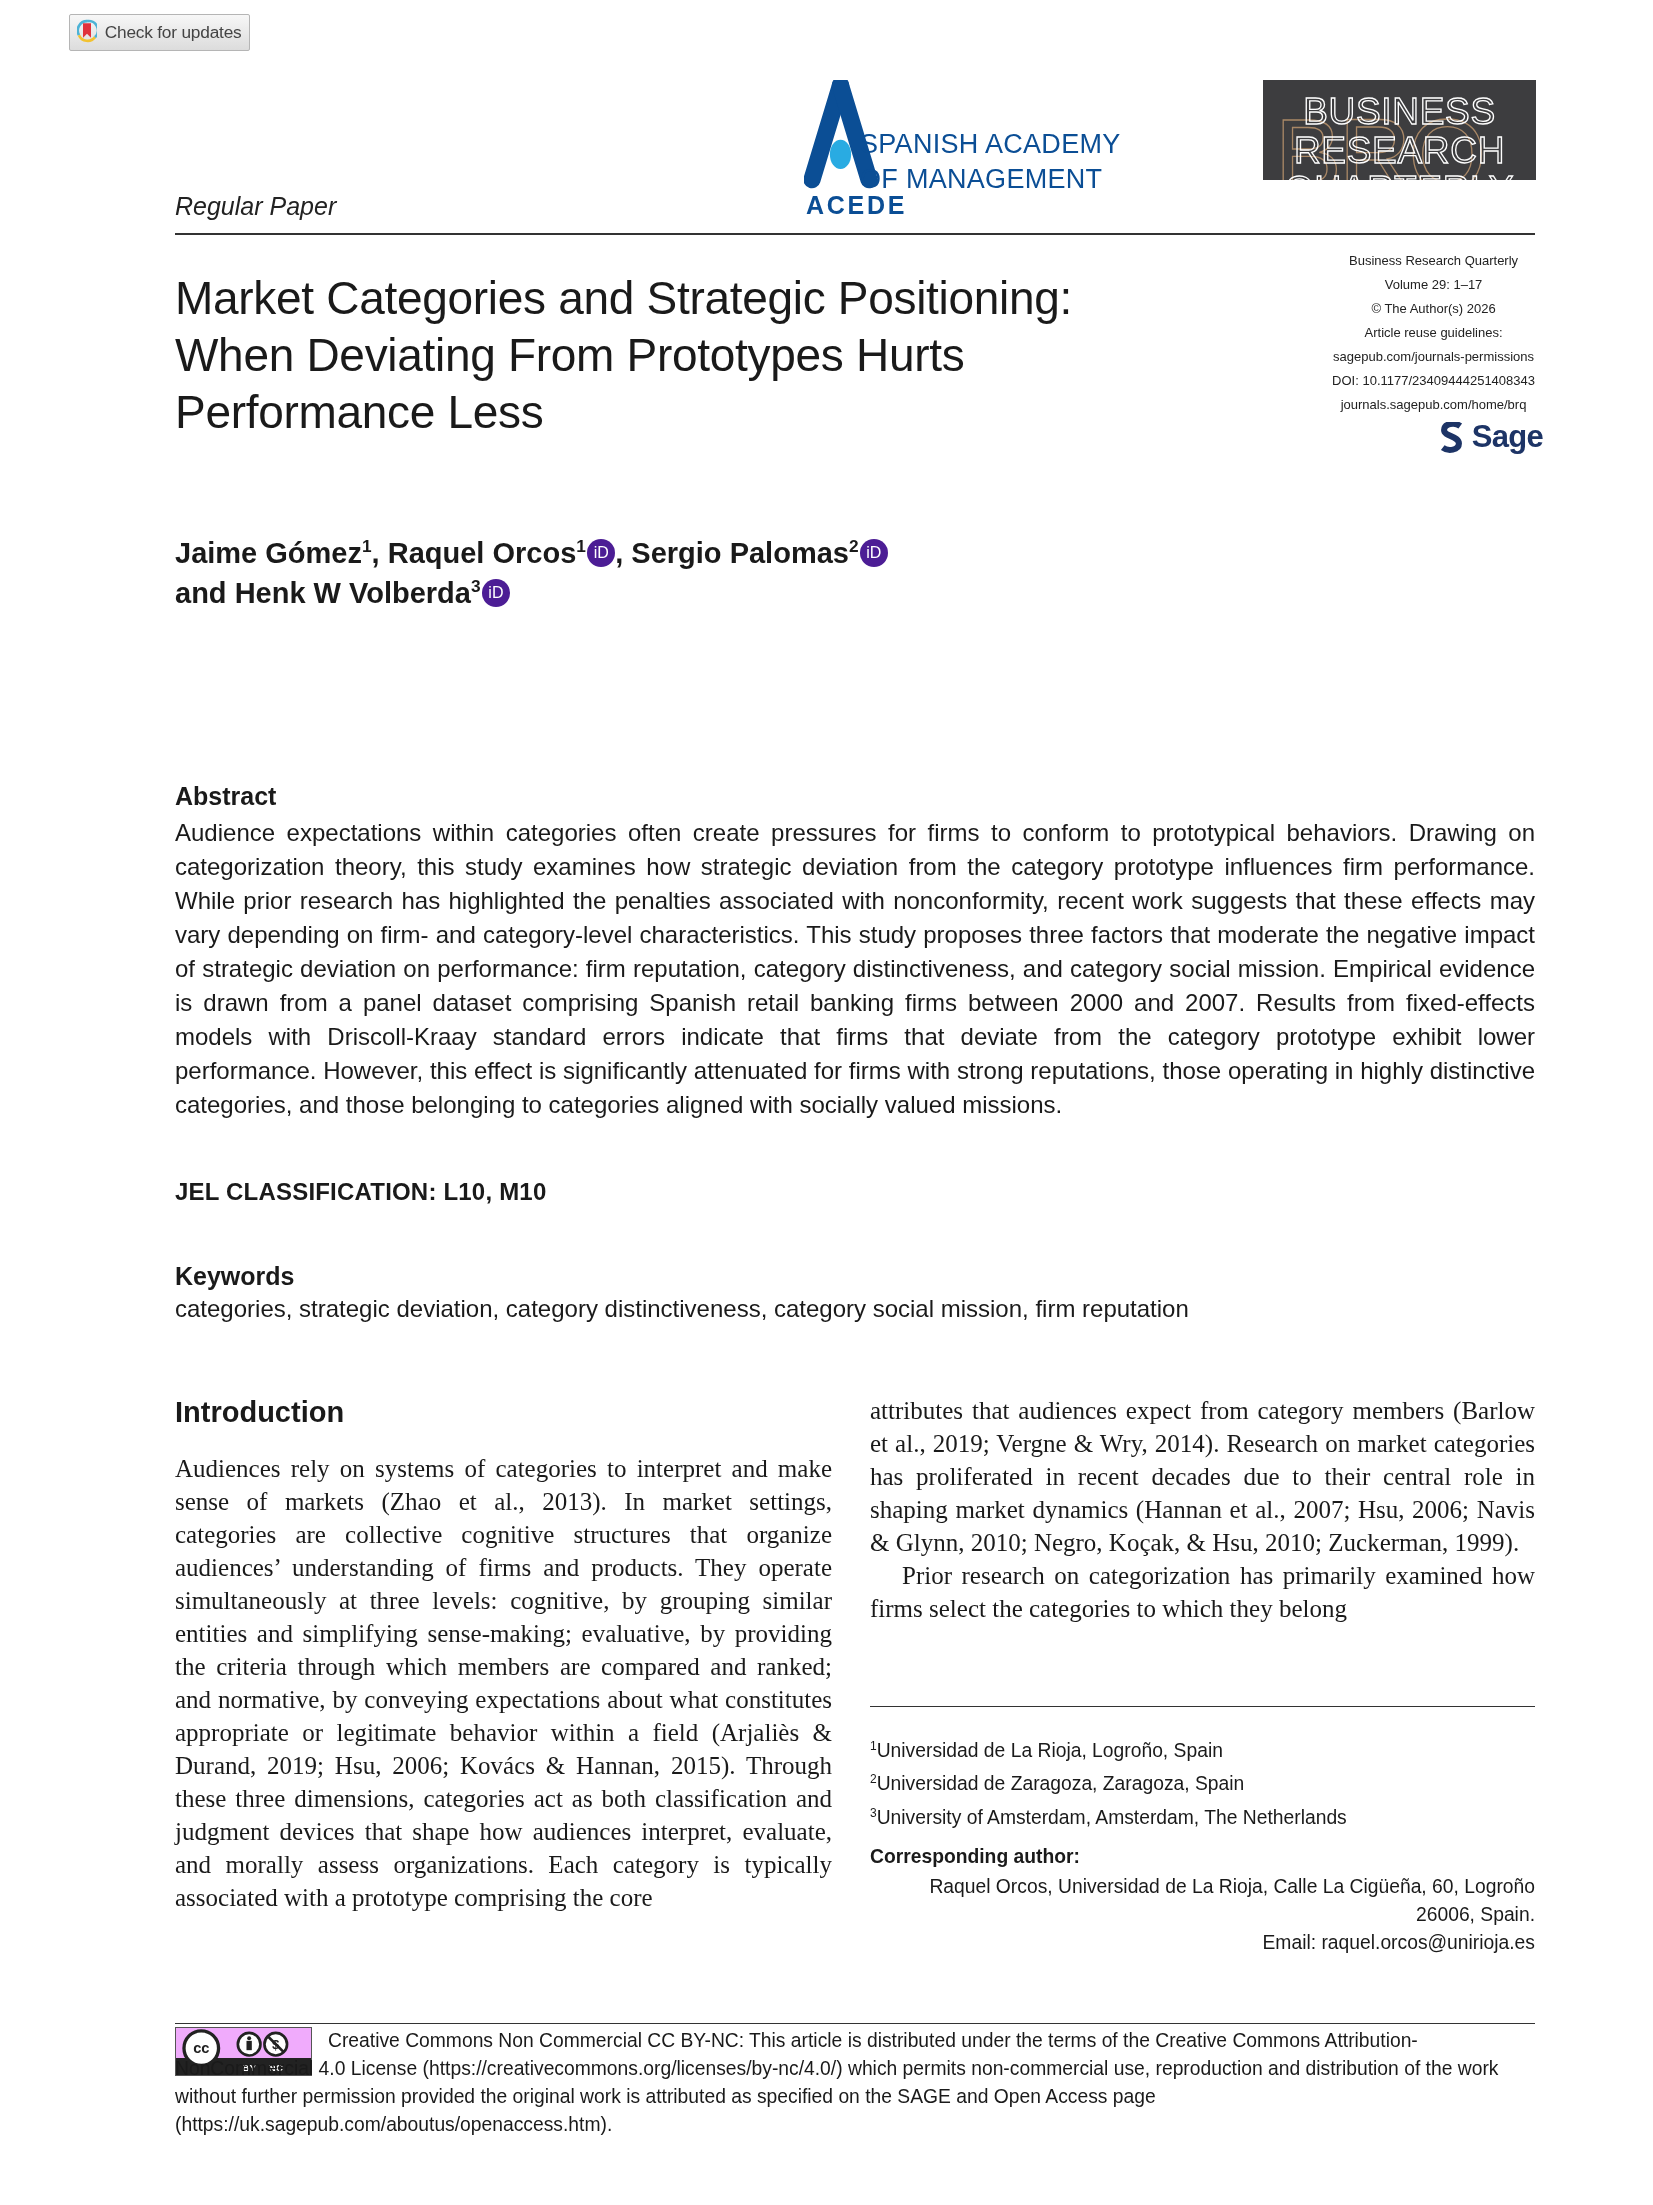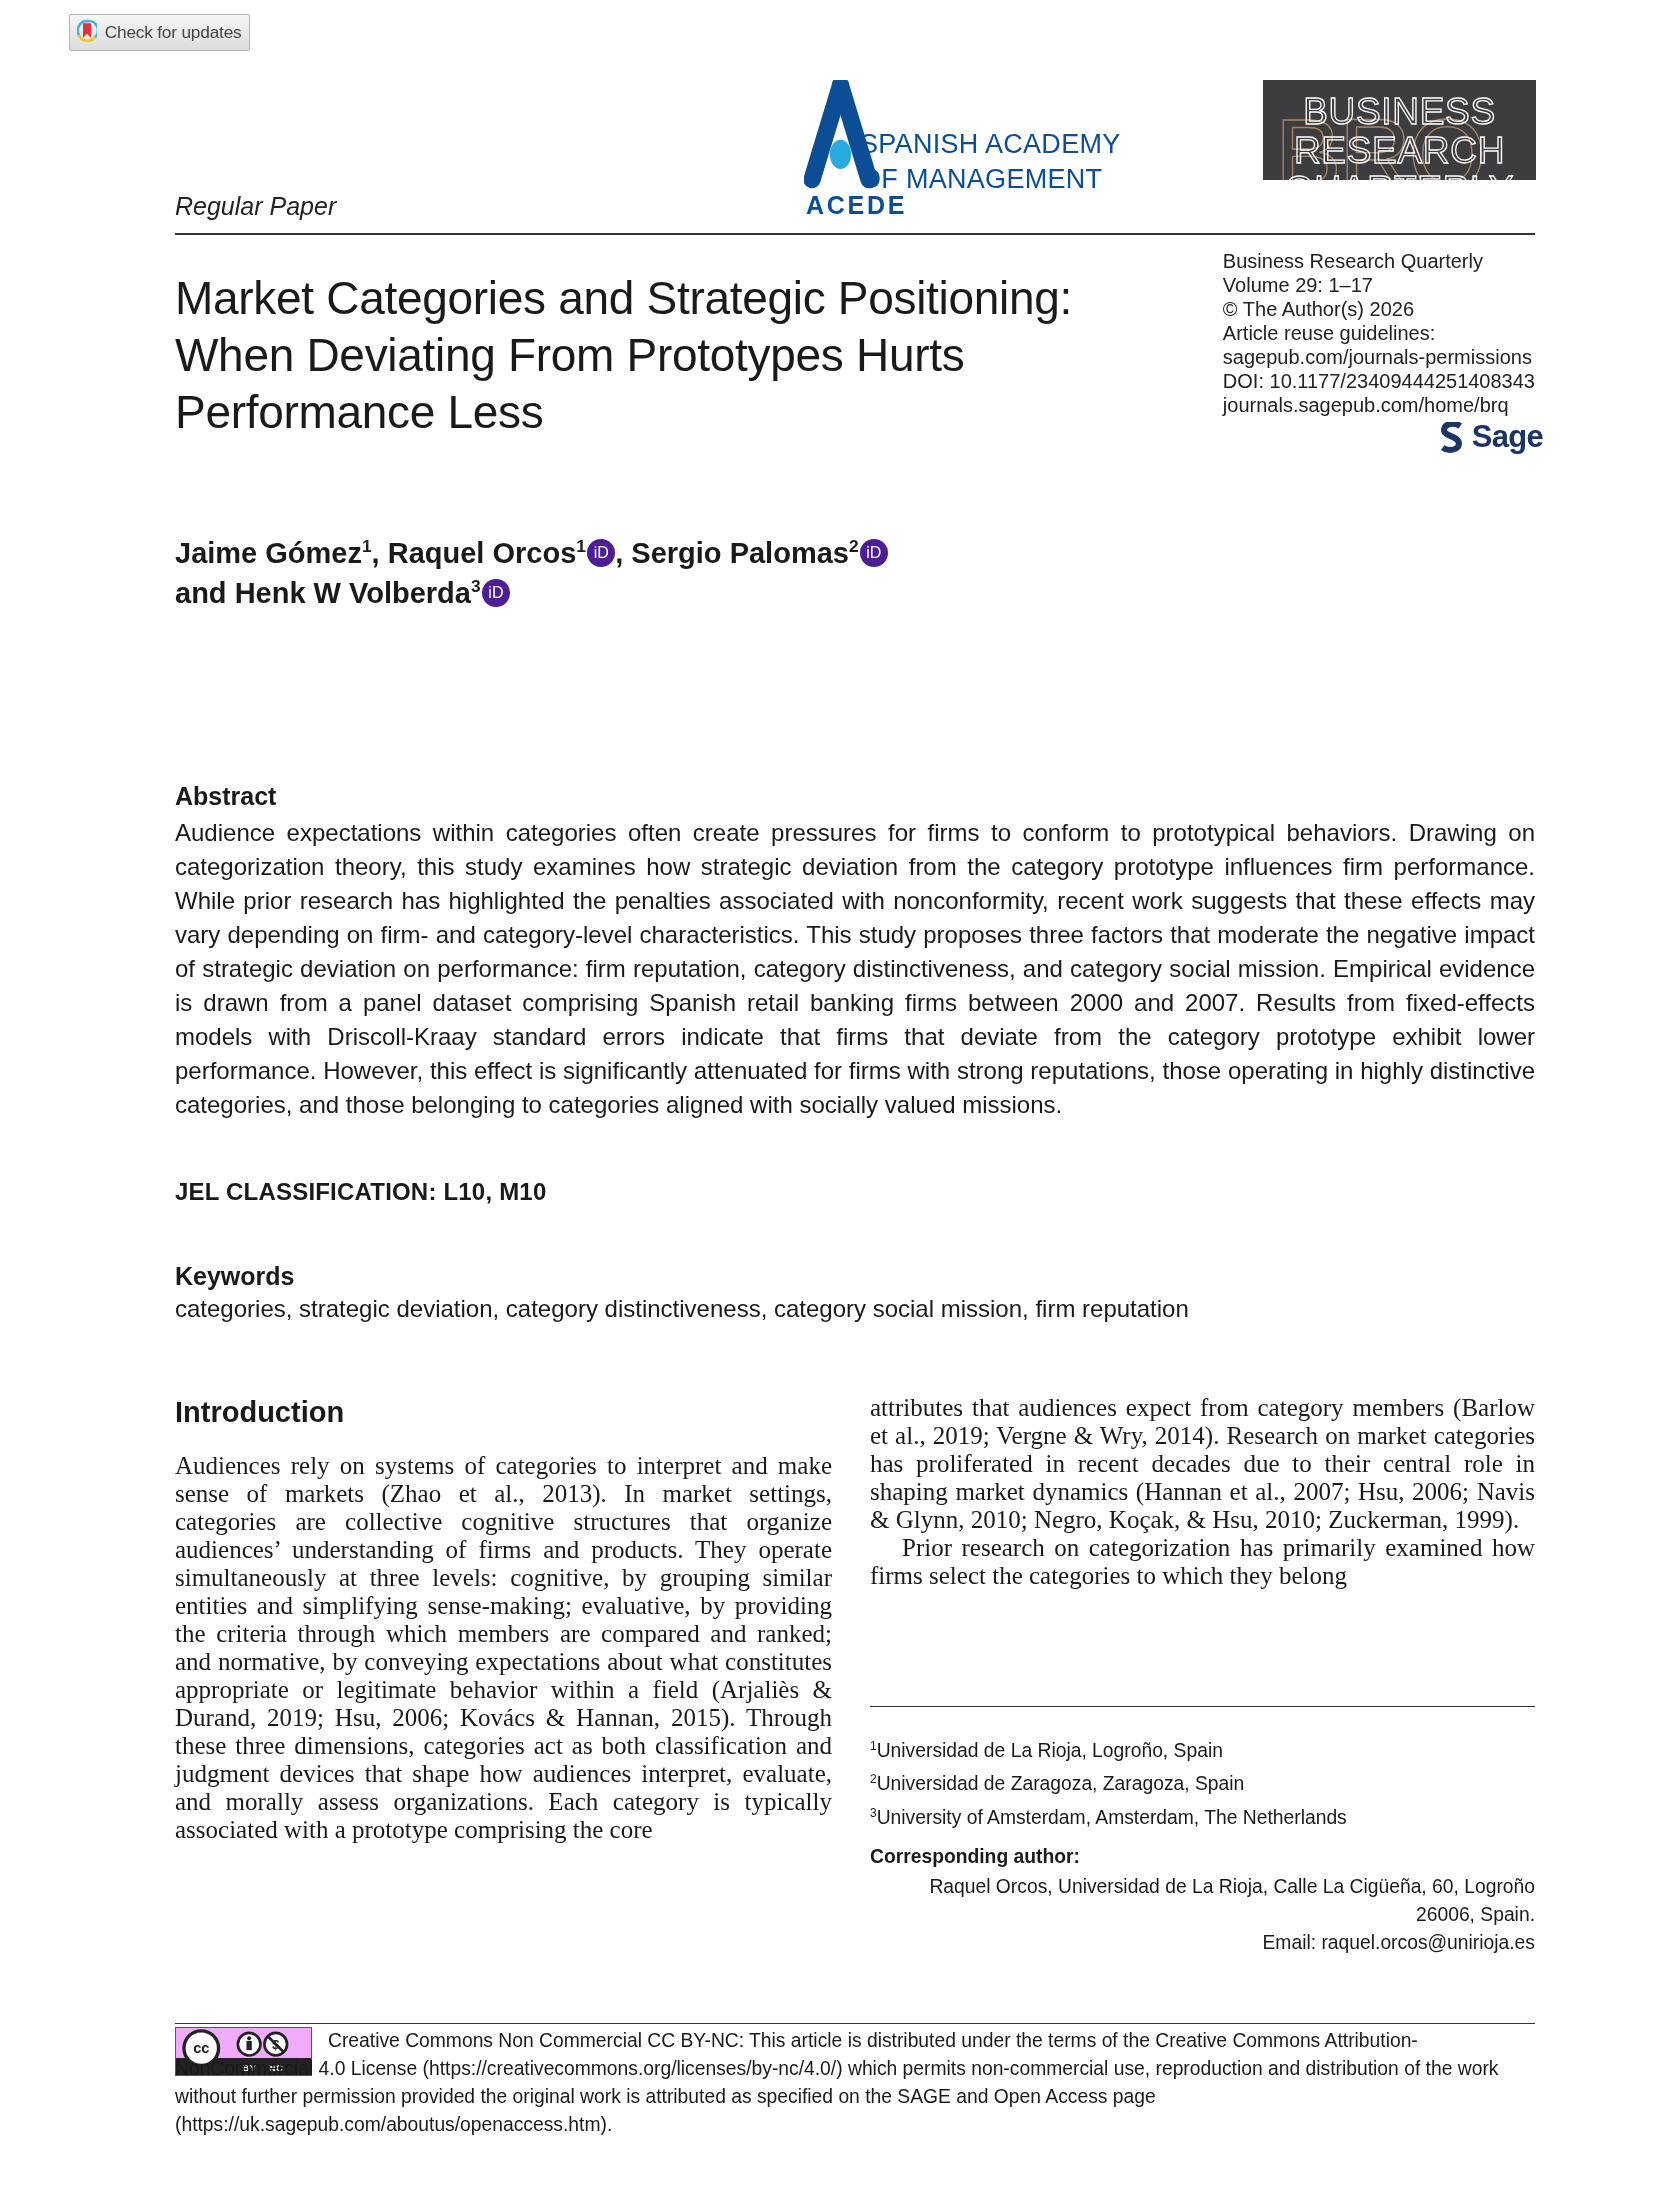--- a/index.html
+++ b/index.html
@@ -22,37 +22,37 @@
   .acede-word { left:806px; top:191px; font-weight:bold; color:#0b4e95; font-size:25px; letter-spacing:2.7px; }
 
   .brq { left:1263px; top:80px; width:273px; height:100px; background:#3d3d3f; overflow:hidden; }
   .brq-bg { position:absolute; left:12px; top:24px; font-size:100px; letter-spacing:-2.7px; color:transparent;
             -webkit-text-stroke:1.3px #a88766; font-weight:normal; line-height:100px; }
   .brq-line { position:absolute; left:0; right:0; text-align:center; color:transparent; -webkit-text-stroke:1.3px #ffffff;
               font-size:37px; line-height:37px; letter-spacing:0.7px; }
 
   .title { left:175px; top:270px; width:920px; font-size:46px; line-height:57px; font-weight:normal; color:#1a1a1a; letter-spacing:-0.3px; }
 
-  .journal-meta { right:119px; top:249px; text-align:left; font-size:20px; line-height:24px; color:#222; }
+  .journal-meta { right:119px; top:249px; text-align:center; font-size:13px; line-height:24px; color:#222; }
   .sage-logo { right:111px; top:419px; display:flex; align-items:center; gap:9px; color:#1d3466; }
   .sage-word { font-size:31px; font-weight:bold; letter-spacing:-0.7px; }
 
   .authors { left:175px; top:533px; font-size:29px; line-height:40px; font-weight:bold; color:#1a1a1a; }
   .authors sup { font-size:17.3px; vertical-align:super; line-height:0; }
   .orcid { display:inline-block; width:28px; height:28px; border-radius:50%; background:#4c1d95; color:#fff;
            font-size:16px; line-height:28px; text-align:center; vertical-align:middle; font-weight:normal; margin-left:1.3px; margin-top:-5.3px; }
 
   .h-abstract { left:175px; top:782px; font-size:25px; font-weight:bold; }
   .abstract { left:175px; top:816px; width:1360px; font-size:24px; line-height:34px; text-align:justify; color:#1a1a1a; }
   .jel { left:175px; top:1178px; font-size:24px; font-weight:bold; letter-spacing:0.2px; }
   .h-keywords { left:175px; top:1262px; font-size:25px; font-weight:bold; }
   .keywords { left:175px; top:1295px; font-size:24px; }
 
   .h-intro { left:175px; top:1396px; font-size:29px; font-weight:bold; }
-  .col { font-family:"Liberation Serif", serif; font-size:25px; line-height:28px; text-align:justify; color:#1a1a1a; }
+  .col { font-family:"Liberation Serif", serif; font-size:25px; line-height:33px; text-align:justify; color:#1a1a1a; }
   .col-left { left:175px; top:1452px; width:657px; }
   .col-right { left:870px; top:1394px; width:665px; }
   .col p { margin:0; }
   .indent { text-indent:32px; }
 
   .rule-right { left:870px; top:1706px; width:665px; height:1.3px; background:#333; }
   .affils { left:870px; top:1732px; font-size:19.3px; line-height:28px; }
   .affils sup { font-size:12px; }
   .corr-h { left:870px; top:1846px; font-size:19.3px; font-weight:bold; }
   .corr { left:870px; top:1873px; width:665px; font-size:19.3px; line-height:28px;text-align:right; }

